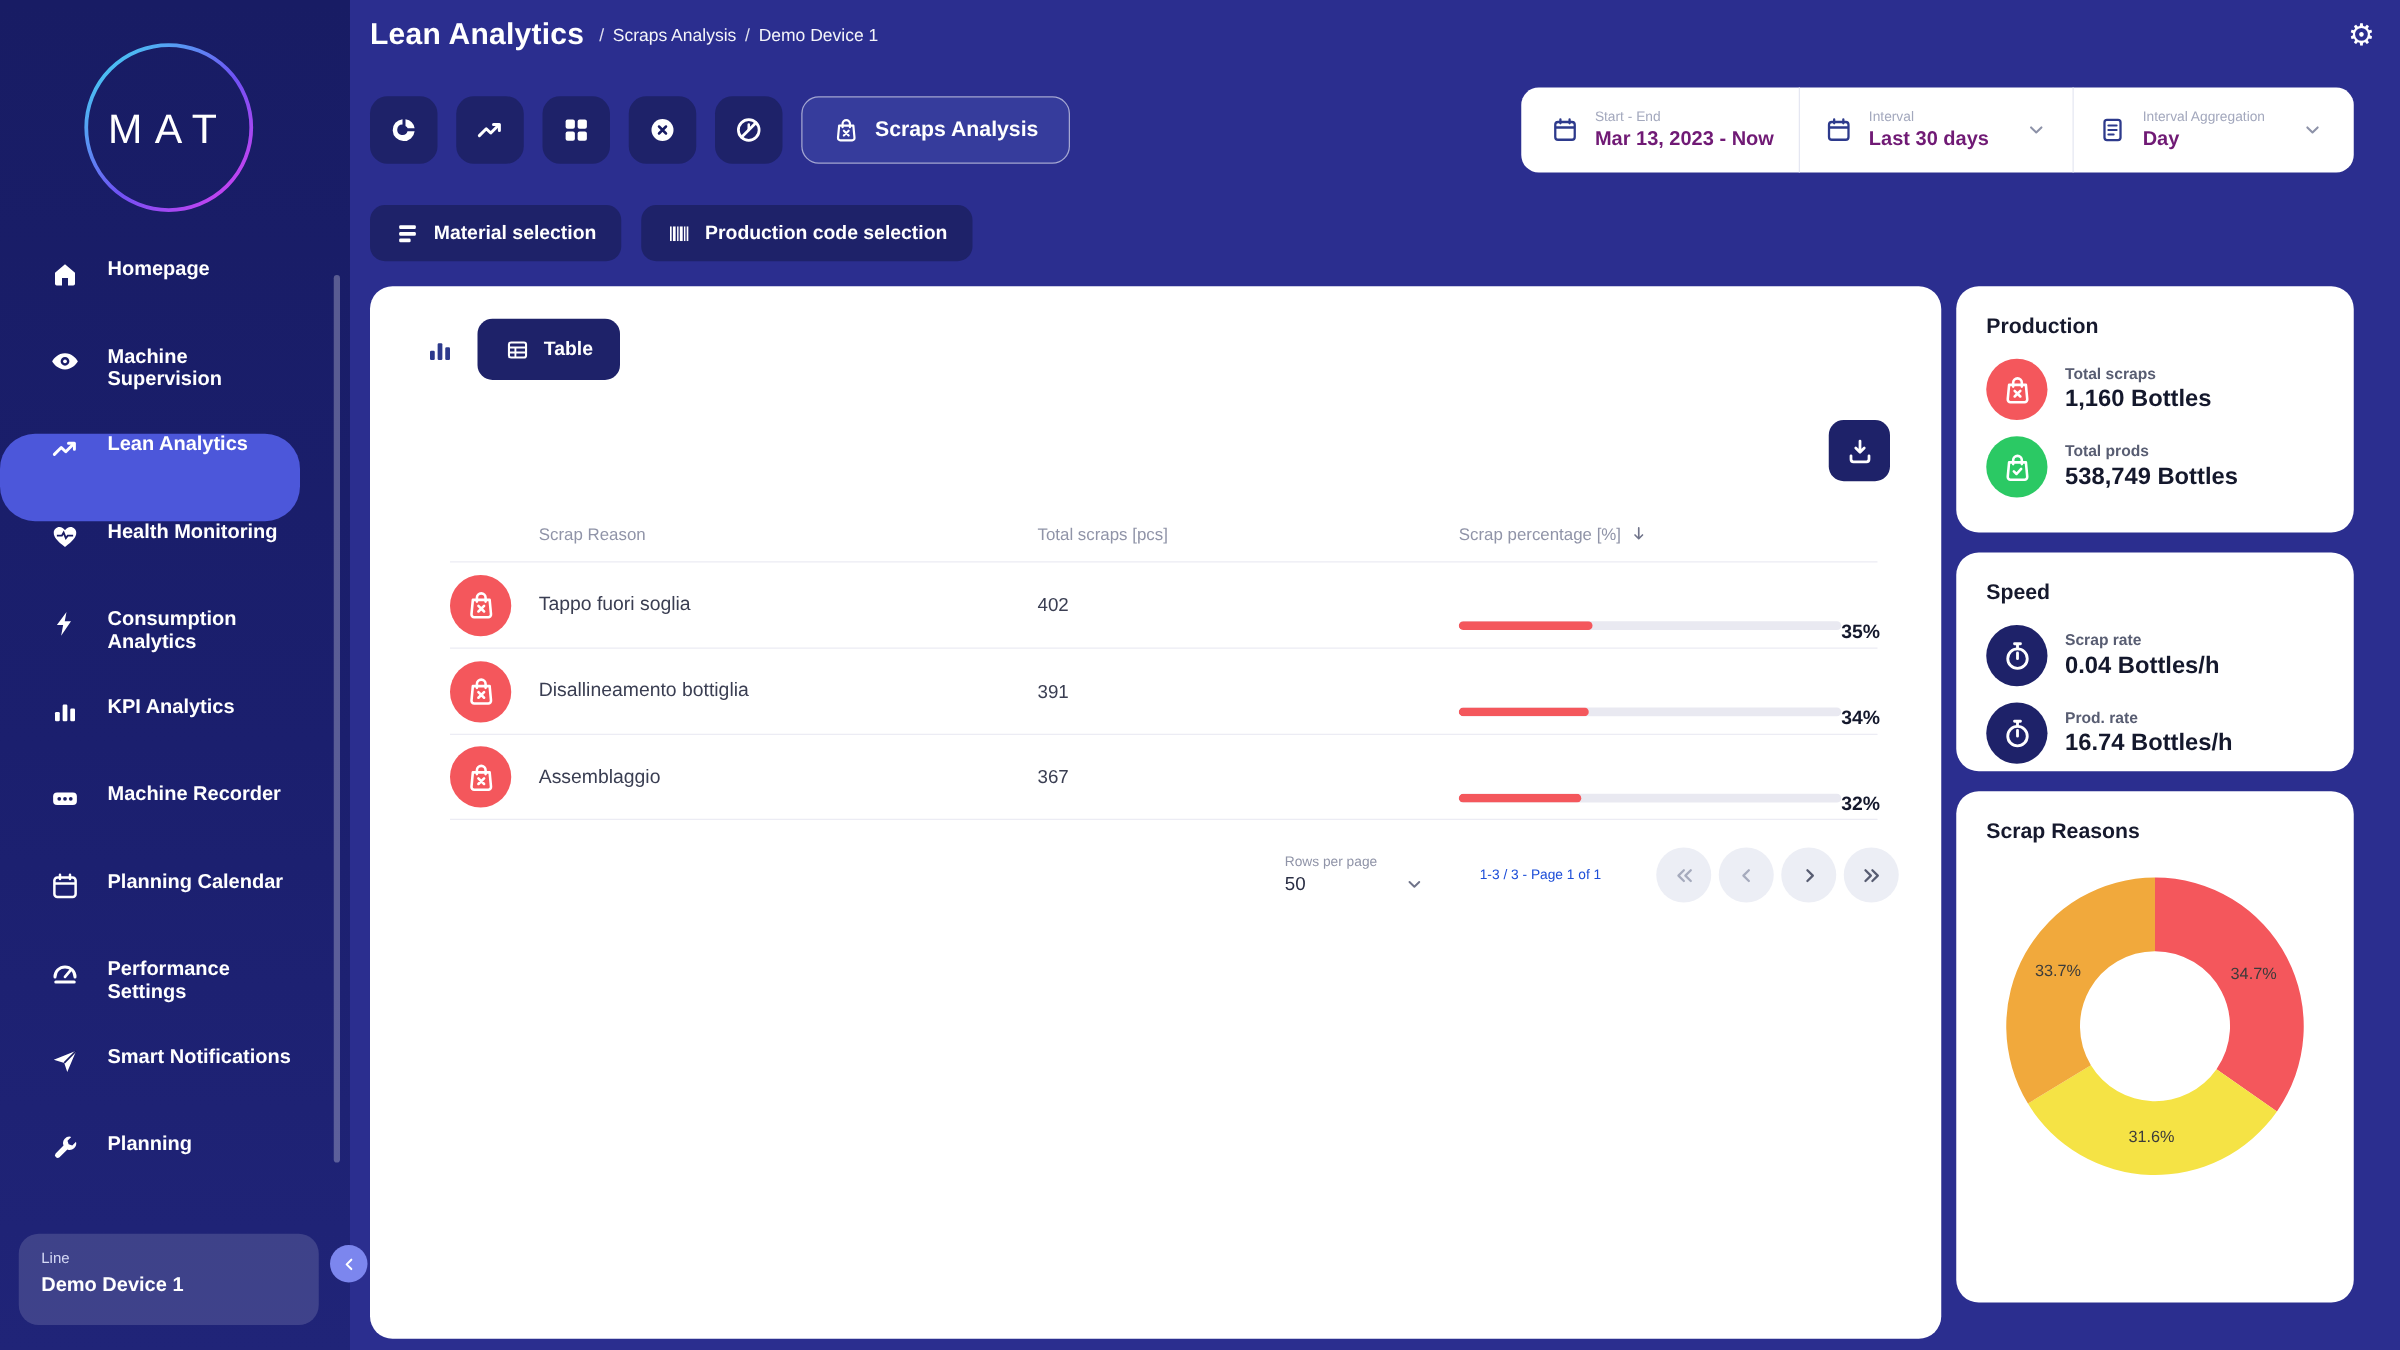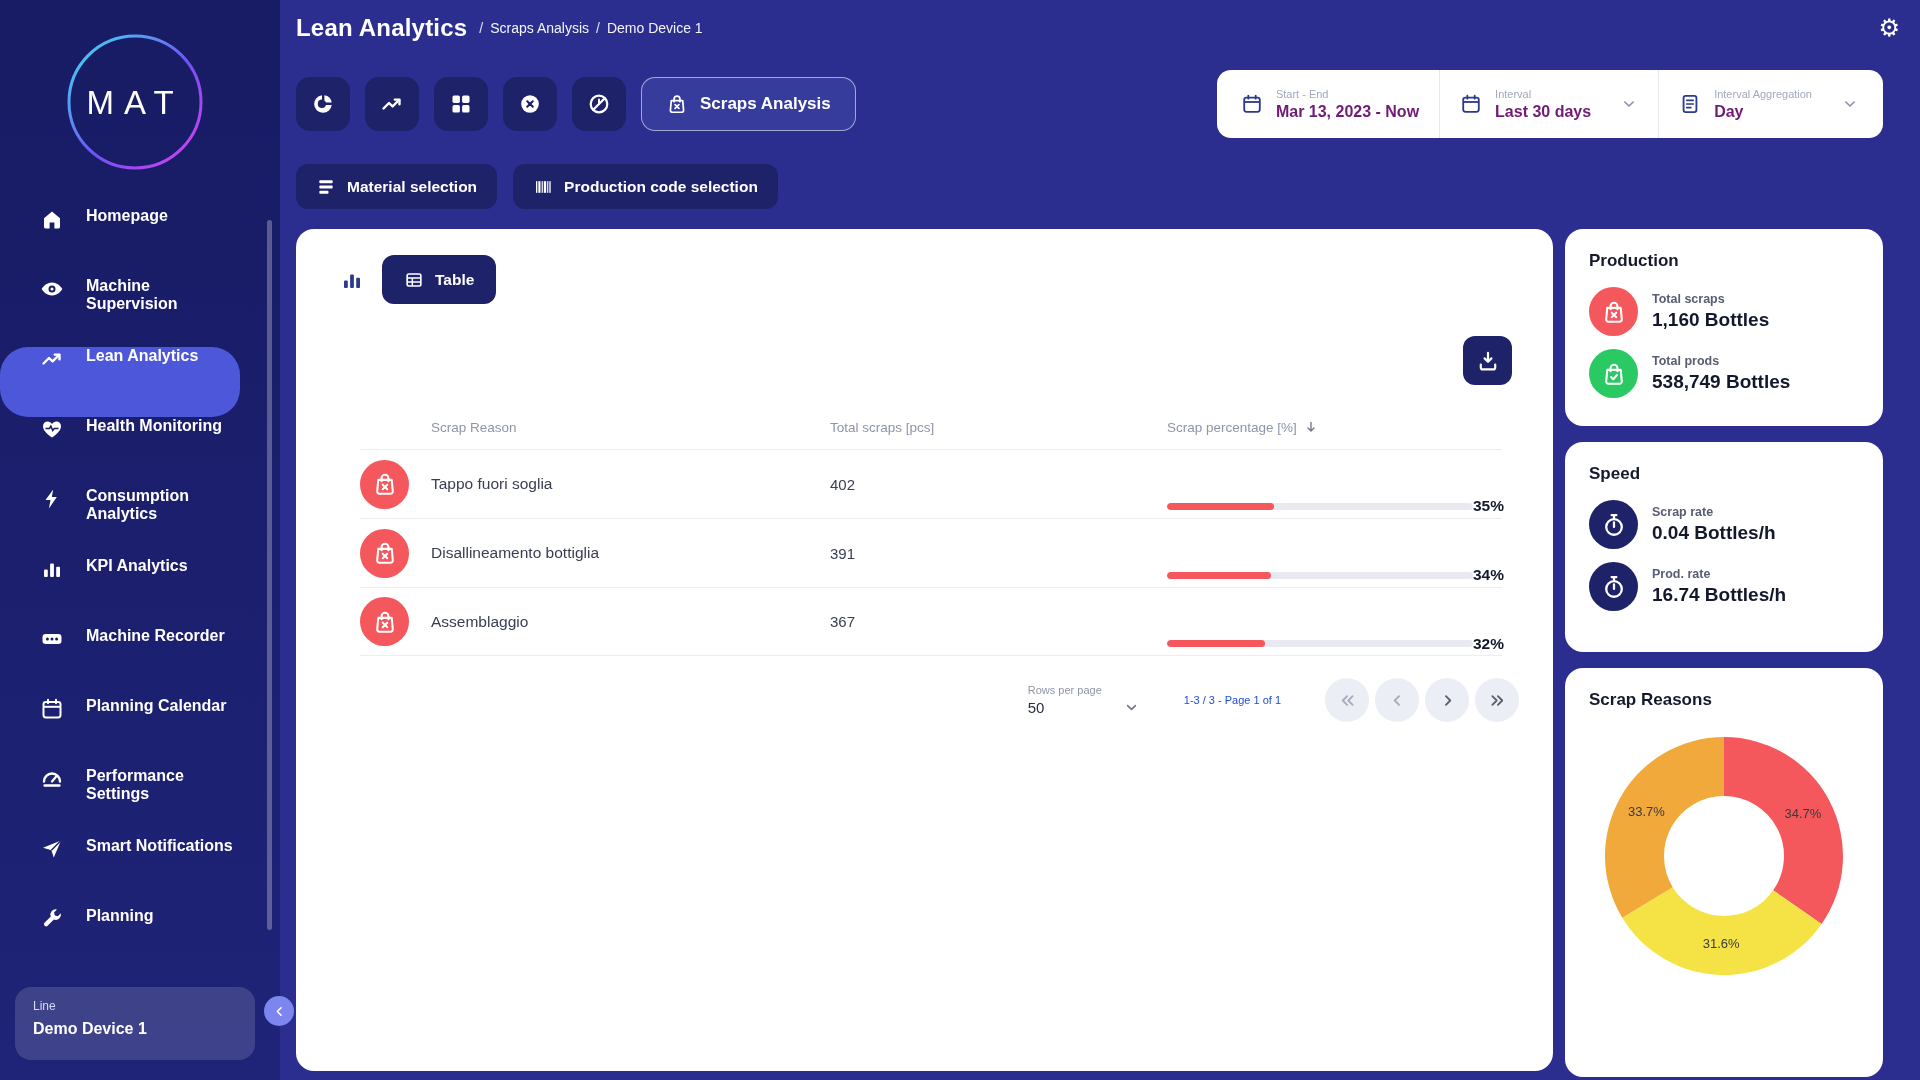--- a/index.html
+++ b/index.html
@@ -116,21 +116,21 @@
   .tbl-head .h-pct { display:flex; align-items:center; gap:6px; }
   .tbl-head .sort svg { width:16px; height:16px; display:block; color:#70748a; }
   .tbl-row { height:69px; border-top:1px solid #ececf4; }
   .tbl-row:last-child { border-bottom:1px solid #ececf4; }
   .row-badge {
     width:49px; height:49px; border-radius:50%; display:flex; align-items:center; justify-content:center; color:#fff;
   }
   .row-badge svg { width:26px; height:26px; }
   .c-reason { font-size:15.5px; color:#3a3e52; }
   .c-count { font-size:15px; color:#3a3e52; }
-  .c-bar { display:flex; align-items:center;margin-top:44px; }
+  .c-bar { display:flex; align-items:flex-start;margin-top:44px; }
   .track { width:306px; height:7px; border-radius:4px; background:#e9e9f1; overflow:hidden; }
   .fill { height:100%; border-radius:4px; background:#f4575c; }
   .pct { margin-left:auto; font-size:15.5px; font-weight:800; color:#14182c; }
 
   .pager {
     position:absolute; top:448px; right:34px; height:46px;
     display:flex; align-items:center; gap:44px;
   }
   .rpp { width:112px; cursor:pointer; }
   .rpp-label { font-size:11px; color:#9094a8; margin-bottom:3px; }
@@ -144,21 +144,21 @@
   }
   .pg-btn svg { width:19px; height:19px; }
   .pg-btn.dim { color:#a6abbd; }
   .pg-btn.dark { color:#585d72; }
 
   
   .stats-col { width:318px; flex:0 0 318px; display:flex; flex-direction:column; gap:16px; }
   .stat-card { background:#fff; border-radius:18px; padding:22px 24px; color:#16192d; }
   .stat-card h3 { font-size:17px; font-weight:800; color:#16192d; }
   .card-production { height:197px; }
-  .card-speed { height:210px; }
+  .card-speed { height:175px; }
   .card-donut { height:409px; }
   .stat-items { margin-top:16px; display:flex; flex-direction:column; gap:13px; }
   .stat-item { display:flex; align-items:center; gap:14px; }
   .stat-badge { width:49px; height:49px; border-radius:50%; flex:0 0 49px;
     display:flex; align-items:center; justify-content:center; color:#fff; }
   .stat-badge svg { width:26px; height:26px; }
   .stat-txt .st-label { font-size:12.5px; font-weight:600; color:#585d72; }
   .stat-txt .st-value { font-size:19px; font-weight:800; color:#14182c; margin-top:3px; }
   .donut-wrap { display:flex; justify-content:center; margin-top:14px; }
 </style>

